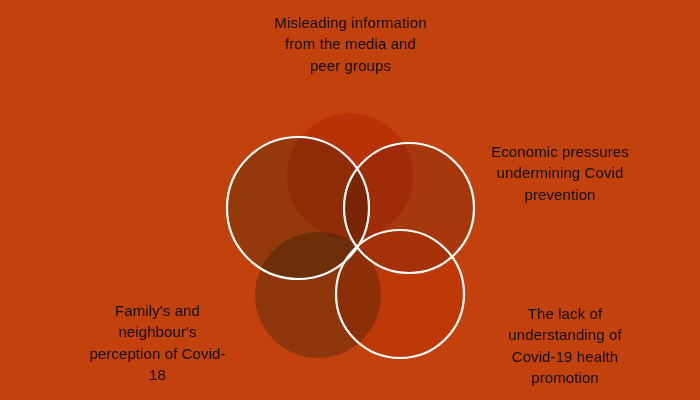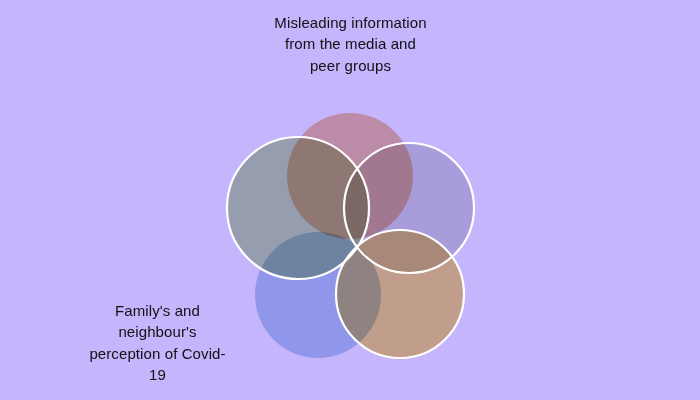--- a/index.html
+++ b/index.html
@@ -40,21 +40,21 @@
 
   #label-top        { left: 248px; top: 12px;  width: 205px; }
   #label-left       { left: 48px;  top: 131px; width: 200px; }
   #label-right      { left: 470px; top: 141px; width: 180px; }
   #label-bottomleft { left: 60px;  top: 300px; width: 195px; }
   #label-bottomright{ left: 475px; top: 303px; width: 180px; }
 </style>
 </head>
 <body>
 
-<div id="canvas" style="background: #c4b5fd;">
+<div id="canvas" style="background: #c2410c;">
 
   <svg id="venn" viewBox="0 0 700 400" xmlns="http://www.w3.org/2000/svg">
     <g id="venn-circles" style="mix-blend-mode:normal;">
       <circle class="vcircle" cx="350" cy="176" r="63" fill="#f0b48f" fill-opacity="0.78" style="mix-blend-mode: multiply;"></circle>
       <circle class="vcircle" cx="298" cy="208" r="71" fill="#b2d39b" fill-opacity="0.78" style="mix-blend-mode: multiply;"></circle>
       <circle class="vcircle" cx="409" cy="208" r="65" fill="#d2d2d2" fill-opacity="0.78" style="mix-blend-mode: multiply;"></circle>
       <circle class="vcircle" cx="318" cy="295" r="63" fill="#a8c7e5" fill-opacity="0.78" style="mix-blend-mode: multiply;"></circle>
       <circle class="vcircle" cx="400" cy="294" r="64" fill="#fbd56d" fill-opacity="0.78" style="mix-blend-mode: multiply;"></circle>
     </g>
     <g id="venn-strokes">
@@ -62,20 +62,27 @@
       <circle class="vstroke" cx="409" cy="208" r="65" fill="none" stroke="#ffffff" stroke-width="2.2"></circle>
       <circle class="vstroke" cx="400" cy="294" r="64" fill="none" stroke="#ffffff" stroke-width="2.2"></circle>
     </g>
   </svg>
 
   <div class="label" id="label-top">Misleading information
 from the media and
 peer groups</div>
 
 
+  <div class="label" id="label-right">Economic pressures
+undermining Covid
+prevention</div>
 
   <div class="label" id="label-bottomleft">Family's and
 neighbour's
 perception of Covid-
-19</div>
+18</div>
 
+  <div class="label" id="label-bottomright">The lack of
+understanding of
+Covid-19 health
+promotion</div>
 
 </div>
 
 </body></html>

